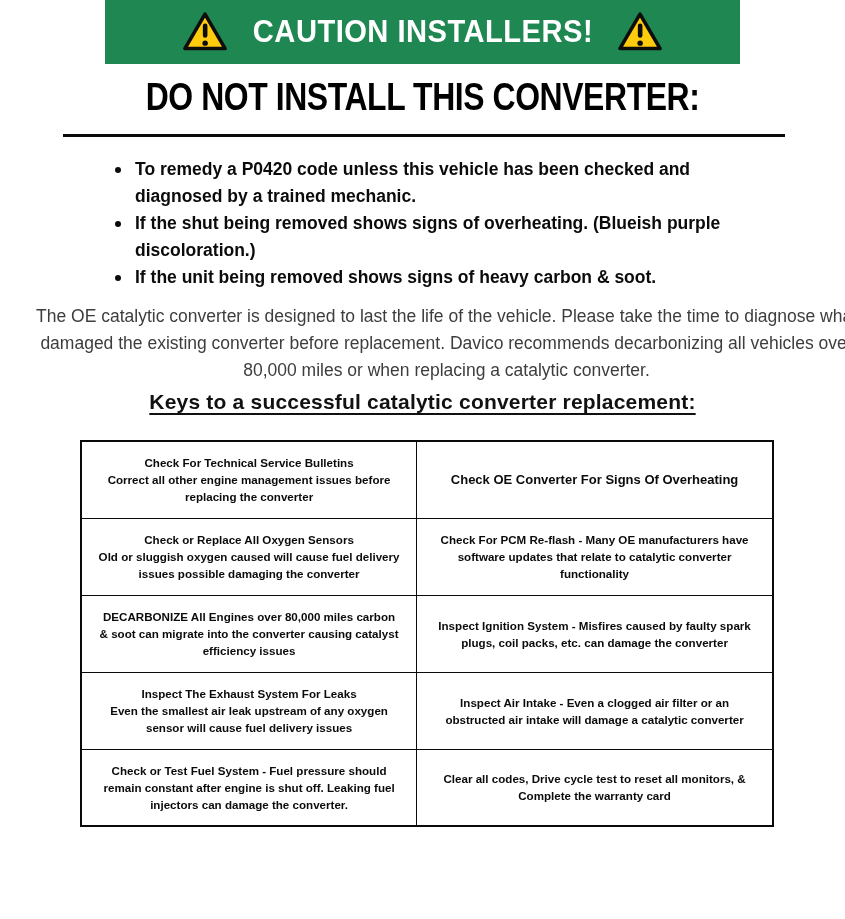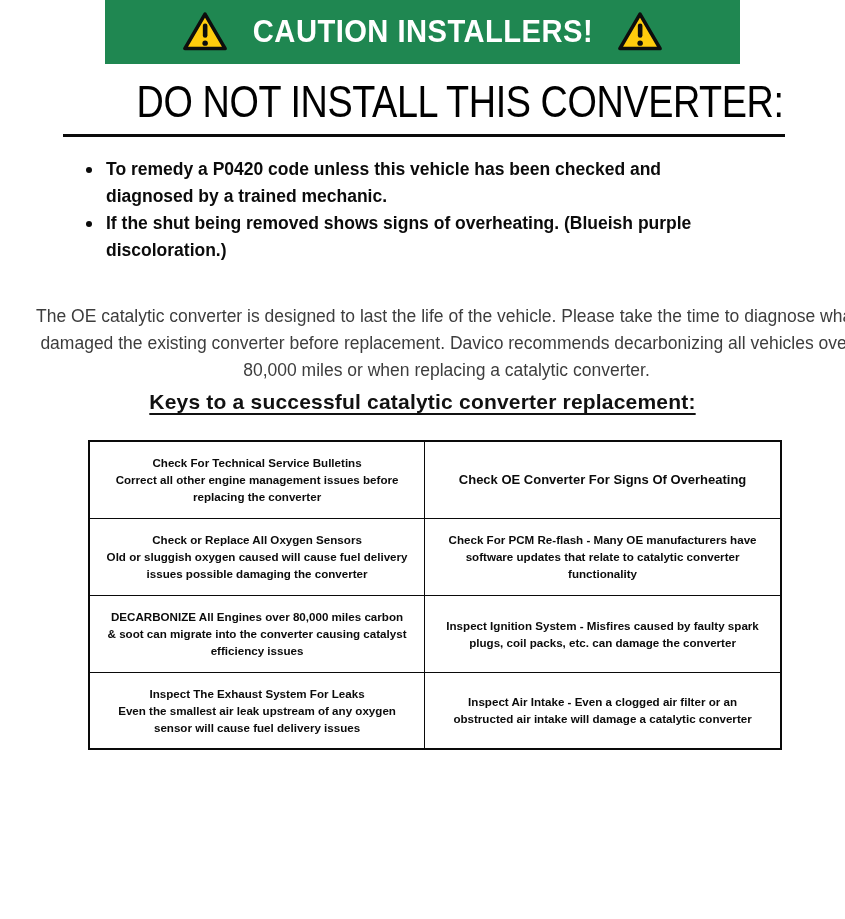--- a/index.html
+++ b/index.html
@@ -34,44 +34,44 @@
     transform: scaleX(0.94);
     white-space: nowrap;
   }
   .warn-svg { display: block; }
 
   
   .main-title {
     position: absolute;
     left: 0; top: 76px;
     width: 845px;
-    text-align: right;
-    font-size: 45px;
-    font-weight: normal;
+    text-align: center;
+    font-size: 38px;
+    font-weight: bold;
     letter-spacing: -0.5px;
     color: #000000;
     white-space: nowrap;
   }
   .main-title-inner {
     display: inline-block;
     transform: scaleX(0.84);
     transform-origin: center;
   }
   .title-rule {
     position: absolute;
     left: 63px; top: 134px;
     width: 722px; height: 3px;
     background: #0a0a0a;
     border: none;
   }
 
   
   .bullets {
     position: absolute;
-    left: 84px; top: 156px;
+    left: 113px; top: 156px;
     width: 660px;
     list-style: none;
   }
   .bullets li {
     position: relative;
     padding-left: 22px;
     font-weight: bold;
     font-size: 17.5px;
     line-height: 27px;
     color: #0b0b0b;
@@ -109,21 +109,21 @@
     color: #111111;
     text-decoration: underline;
     text-decoration-thickness: 2px;
     text-underline-offset: 4px;
     letter-spacing: 0.2px;
   }
 
   
   .keys-table {
     position: absolute;
-    left: 88px; top: 440px;
+    left: 80px; top: 440px;
     width: 694px;
     border-collapse: collapse;
     table-layout: fixed;
   }
   .keys-table td {
     border: 1.6px solid #0a0a0a;
     height: 77px;
     padding: 6px 16px;
     text-align: center;
     vertical-align: middle;
@@ -162,20 +162,21 @@
   </div>
 
   <div class="main-title">
     <span class="main-title-inner">DO NOT INSTALL THIS CONVERTER:</span>
   </div>
   <div class="title-rule"></div>
 
   <ul class="bullets">
     <li>To remedy a P0420 code unless this vehicle has been checked and diagnosed by a trained mechanic.</li>
     <li>If the shut being removed shows signs of overheating. (Blueish purple discoloration.)</li>
+    <li>If the unit being removed shows signs of heavy carbon &amp; soot.</li>
   </ul>
 
   <p class="intro">The OE catalytic converter is designed to last the life of the vehicle. Please take the time to diagnose what damaged the existing converter before replacement. Davico recommends decarbonizing all vehicles over 80,000 miles or when replacing a catalytic converter.</p>
 
   <div class="keys-heading">Keys to a successful catalytic converter replacement:</div>
 
   <table class="keys-table">
     <colgroup>
         <col class="c-left">
         <col class="c-right">
@@ -193,16 +194,20 @@
       </tr>
       <tr>
         <td>DECARBONIZE All Engines over 80,000 miles carbon &amp; soot can migrate into the converter causing catalyst efficiency issues</td>
         <td>Inspect Ignition System - Misfires caused by faulty spark plugs, coil packs, etc. can damage the converter</td>
       </tr>
       <tr>
         <td>Inspect The Exhaust System For Leaks
 Even the smallest air leak upstream of any oxygen sensor will cause fuel delivery issues</td>
         <td>Inspect Air Intake - Even a clogged air filter or an obstructed air intake will damage a catalytic converter</td>
       </tr>
+      <tr>
+        <td>Check or Test Fuel System - Fuel pressure should remain constant after engine is shut off.  Leaking fuel injectors can damage the converter.</td>
+        <td>Clear all codes,  Drive cycle test to reset all monitors, &amp; Complete the warranty card</td>
+      </tr>
     </tbody>
   </table>
 
 </div>
 
 </body></html>

